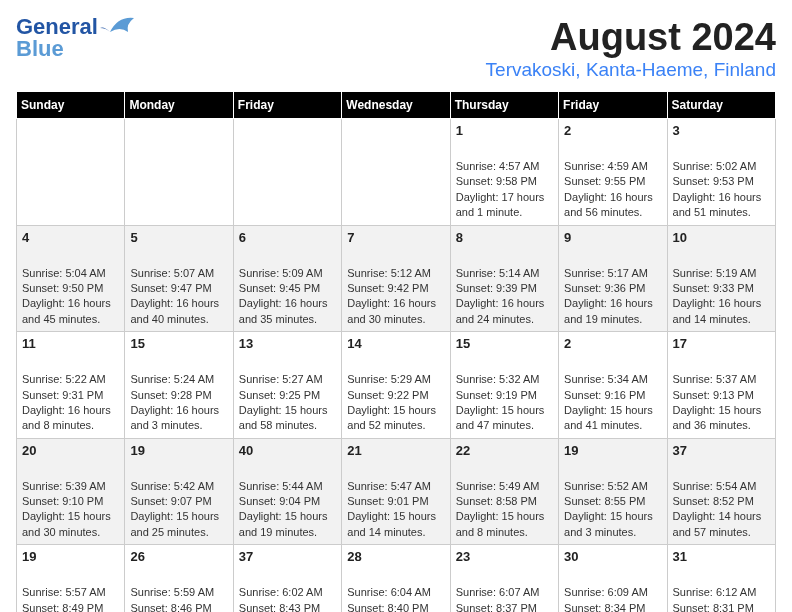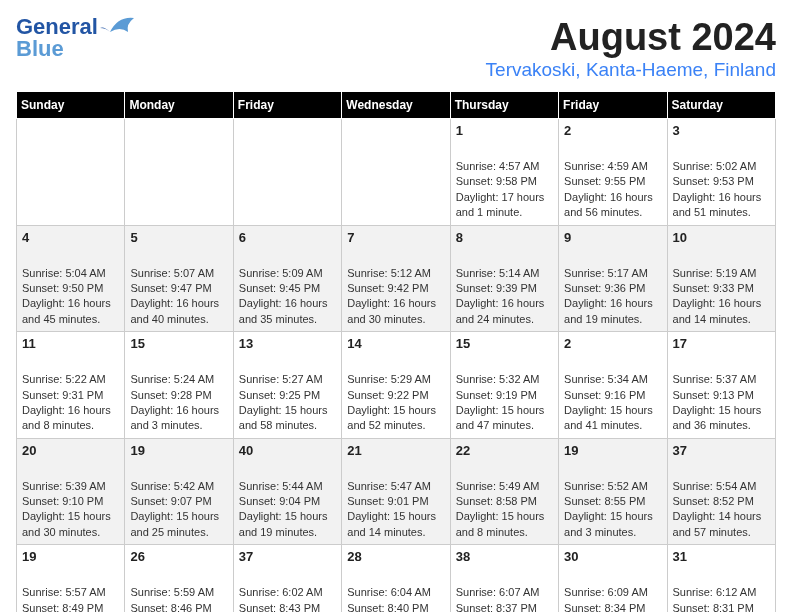--- a/index.html
+++ b/index.html
@@ -239,21 +239,21 @@
         </td>
         <td>
           <span class="day-num">37</span>
           <div class="day-info">Sunrise: 6:02 AM<br>Sunset: 8:43 PM<br>Daylight: 14 hours<br>and 41 minutes.</div>
         </td>
         <td>
           <span class="day-num">28</span>
           <div class="day-info">Sunrise: 6:04 AM<br>Sunset: 8:40 PM<br>Daylight: 14 hours<br>and 35 minutes.</div>
         </td>
         <td>
-          <span class="day-num">38</span>
+          <span class="day-num">23</span>
           <div class="day-info">Sunrise: 6:07 AM<br>Sunset: 8:37 PM<br>Daylight: 14 hours<br>and 30 minutes.</div>
         </td>
         <td>
           <span class="day-num">30</span>
           <div class="day-info">Sunrise: 6:09 AM<br>Sunset: 8:34 PM<br>Daylight: 14 hours<br>and 24 minutes.</div>
         </td>
         <td>
           <span class="day-num">31</span>
           <div class="day-info">Sunrise: 6:12 AM<br>Sunset: 8:31 PM<br>Daylight: 14 hours<br>and 19 minutes.</div>
         </td>

